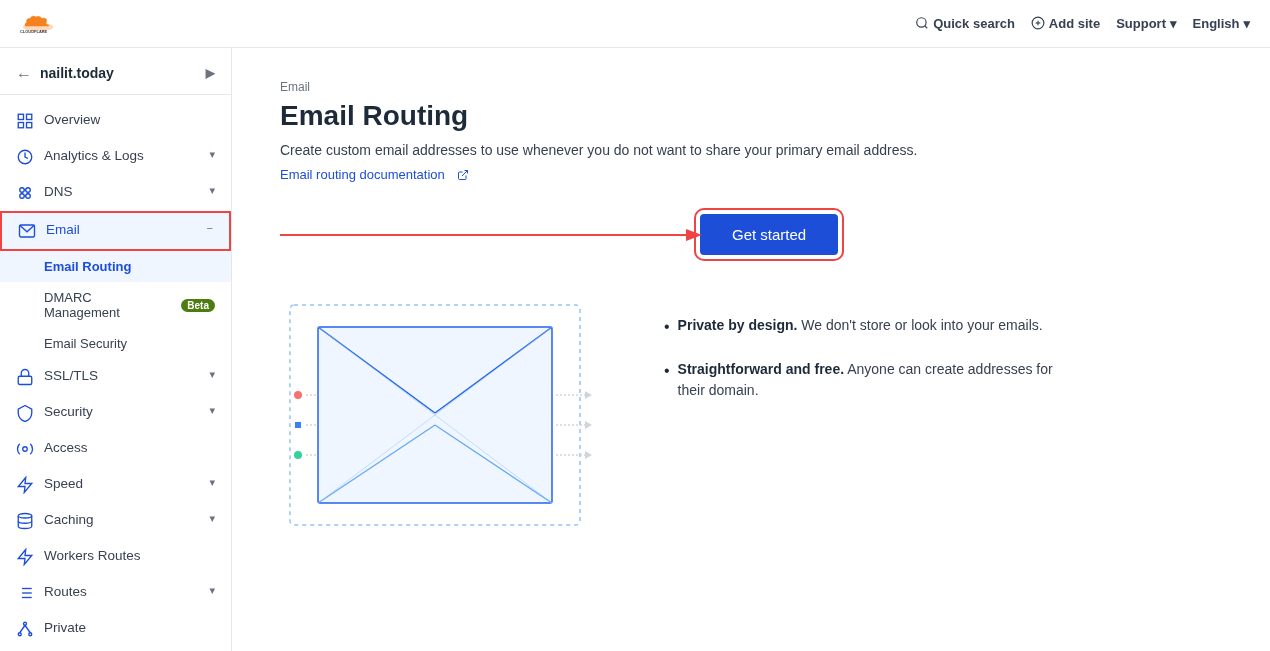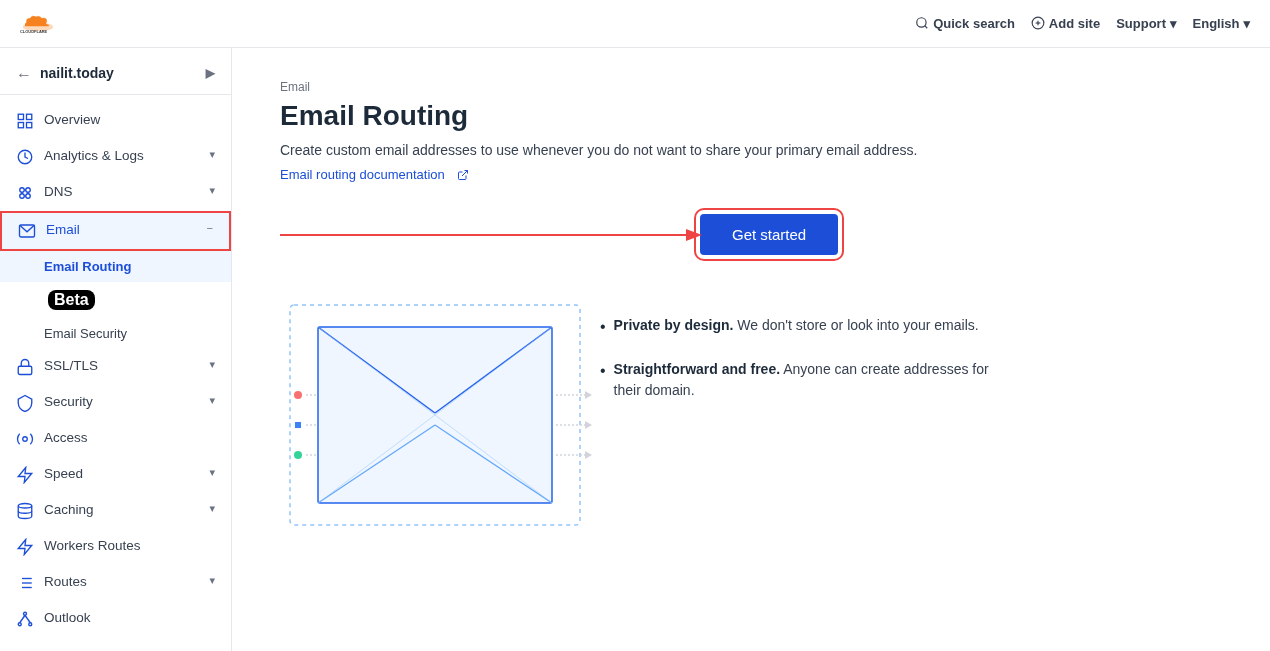--- a/index.html
+++ b/index.html
@@ -112,23 +112,23 @@
       font-size: 13px;
       color: #374151;
       cursor: pointer;
     }
     .sub-nav-item.active {
       color: #1d4ed8;
       font-weight: 600;
       background: #eff6ff;
     }
     .badge {
-      background: #000000;
+      background: #4d7c0f;
       color: #fff;
-      font-size: 16px;
+      font-size: 10px;
       padding: 1px 6px;
       border-radius: 8px;
       margin-left: 4px;
       font-weight: 600;
     }
 
     
     .main {
       flex: 1;
       overflow-y: auto;
@@ -190,20 +190,21 @@
       position: absolute;
       left: 0;
       top: 50%;
       transform: translateY(-50%);
       pointer-events: none;
     }
 
     
     .features-row {
       display: flex;
+      gap: 64px;
       align-items: flex-start;
     }
     .email-illustration {
       width: 320px;
       flex-shrink: 0;
     }
     .features-list {
       flex: 1;
       padding-top: 20px;
     }
@@ -317,20 +318,21 @@
         </svg>
       <span>Email</span>
       <span class="chevron">−</span>
     </div>
 
     <div class="sub-nav">
       <div class="sub-nav-item active">
         <span>Email Routing</span>
       </div>
       <div class="sub-nav-item">
+        <span>DMARC Management</span>
         <span class="badge">Beta</span>
       </div>
       <div class="sub-nav-item">
         <span>Email Security</span>
       </div>
     </div>
 
     <div class="nav-item">
       <svg class="nav-icon" viewBox="0 0 24 24" fill="none" stroke="currentColor" stroke-width="1.8">
           <rect x="3" y="11" width="18" height="11" rx="2"></rect>
@@ -395,21 +397,21 @@
     </div>
 
     <div class="nav-item">
       <svg class="nav-icon" viewBox="0 0 24 24" fill="none" stroke="currentColor" stroke-width="1.8">
           <circle cx="12" cy="5" r="2"></circle>
           <circle cx="5" cy="19" r="2"></circle>
           <circle cx="19" cy="19" r="2"></circle>
           <line x1="12" y1="7" x2="5" y2="17"></line>
           <line x1="12" y1="7" x2="19" y2="17"></line>
         </svg>
-      <span>Outlook</span>
+      <span>Private</span>
     </div>
   </aside>
 
   <main class="main">
     <div class="breadcrumb">Email</div>
     <h1 class="page-title">Email Routing</h1>
     <p class="page-desc">Create custom email addresses to use whenever you do not want to share your primary email address.</p>
     <a href="#" class="doc-link">
       <span>Email routing documentation</span>
       <svg width="12" height="12" viewBox="0 0 24 24" fill="none" stroke="currentColor" stroke-width="2">

